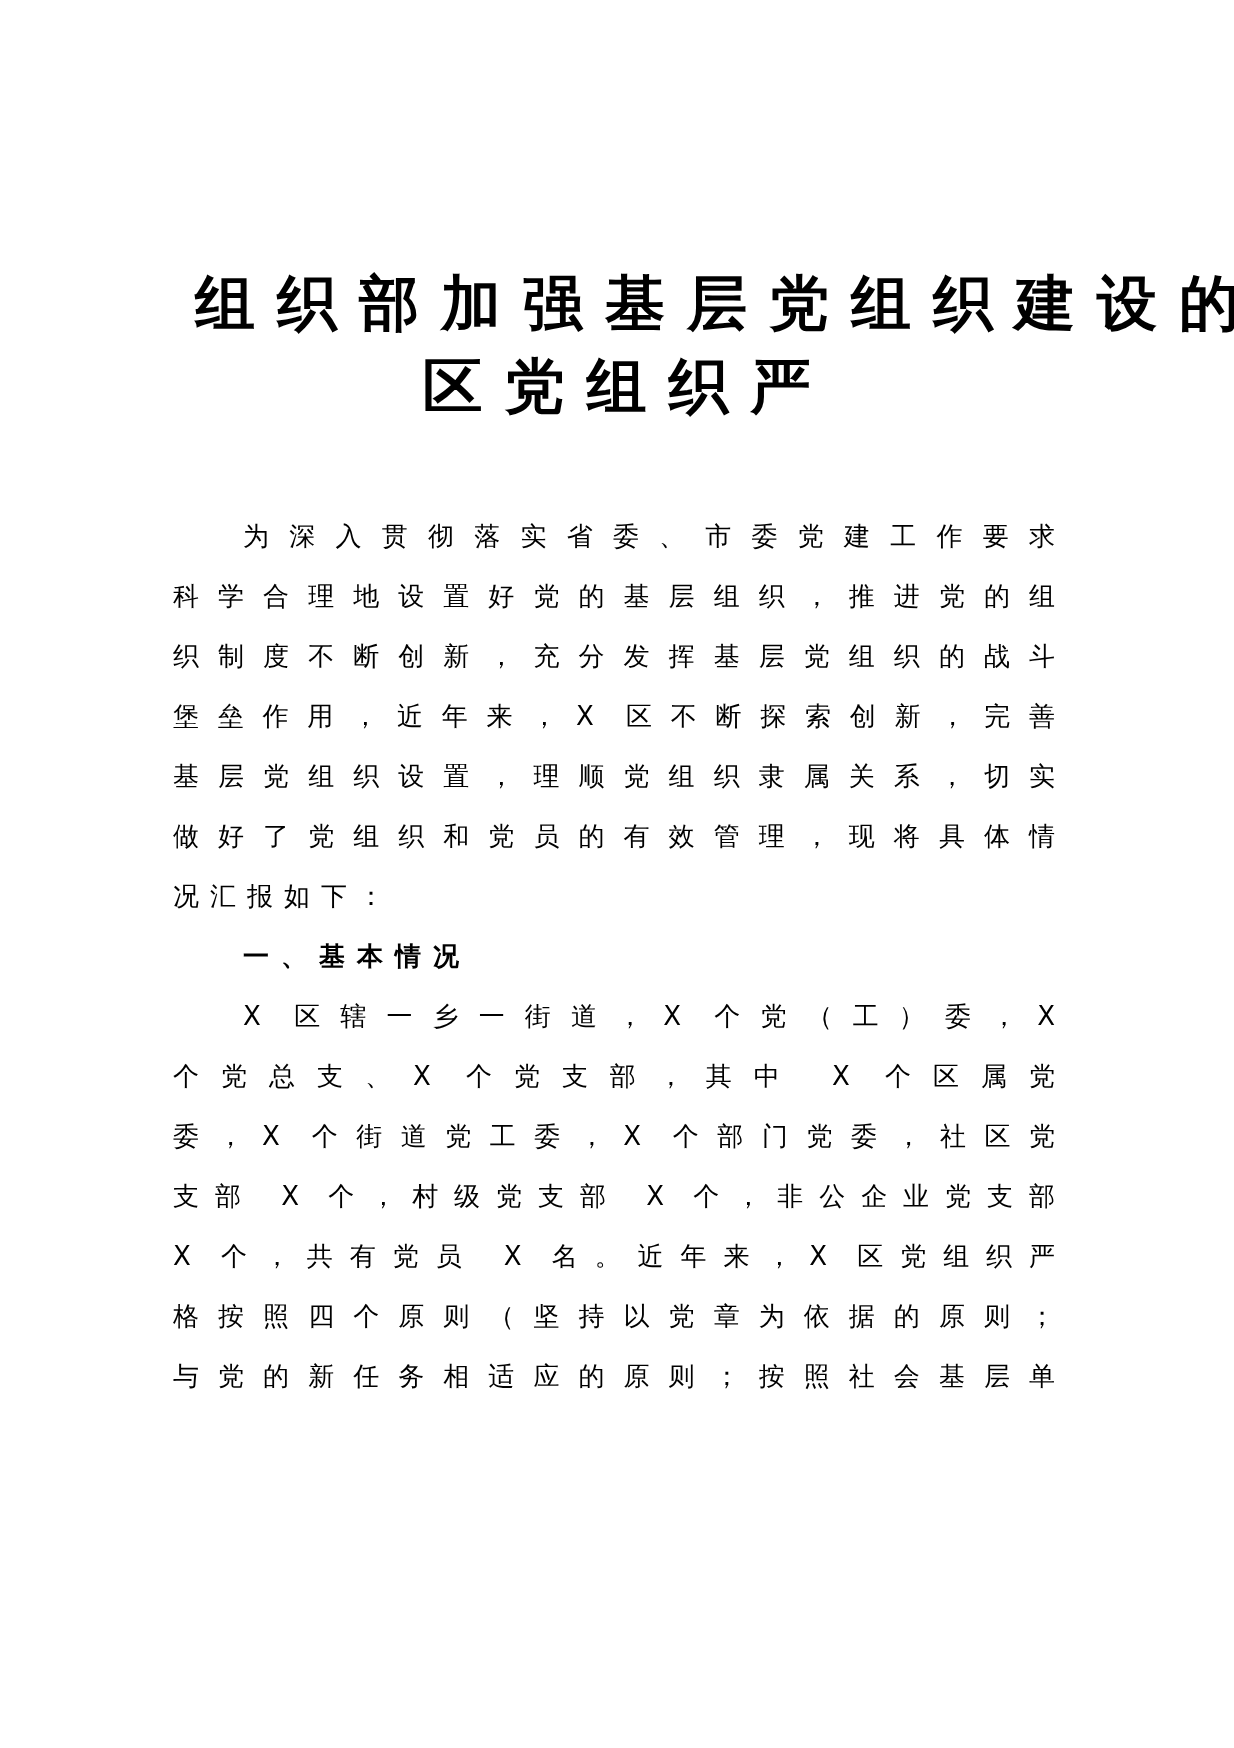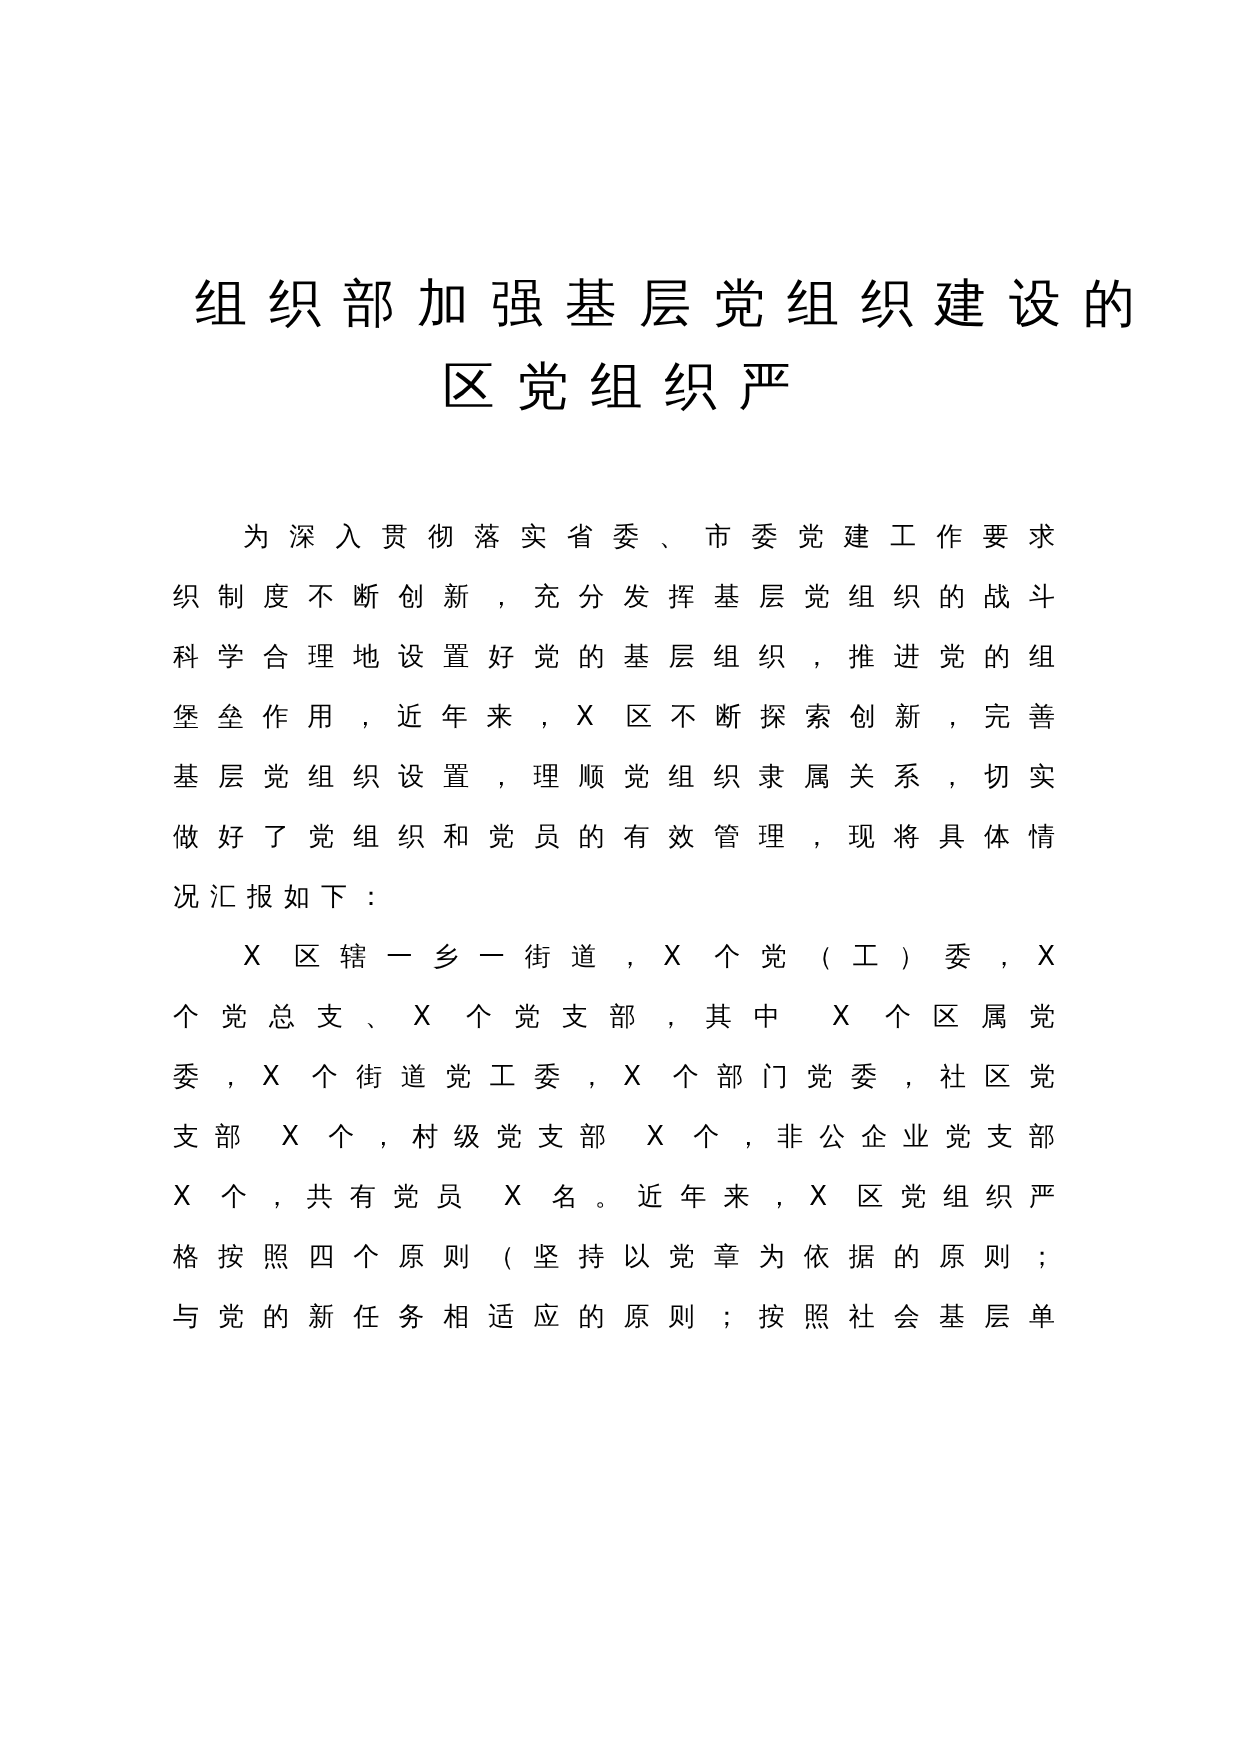--- a/index.html
+++ b/index.html
@@ -18,22 +18,22 @@
   }
   
   .title-block {
     position: absolute;
     top: 262px;
     left: 173px;
     width: 887px;
     text-align: center;
   }
   .title-line {
-    font-size: 52px;
-    font-weight: 400;
+    font-size: 60px;
+    font-weight: 700;
     line-height: 83px;
     height: 83px;
     letter-spacing: 22px;
     text-indent: 22px; 
     white-space: nowrap;
   }
   
   .body-block {
     position: absolute;
     top: 506px;
@@ -69,27 +69,28 @@
 
 <div class="page">
 
   <div class="title-block">
     <div class="title-line">组织部加强基层党组织建设的</div>
     <div class="title-line">区党组织严</div>
   </div>
 
   <div class="body-block">
     <div class="line j first">为深入贯彻落实省委、市委党建工作要求</div>
+    <div class="line j">科学合理地设置好党的基层组织，推进党的组</div>
     <div class="line j">织制度不断创新，充分发挥基层党组织的战斗</div>
-    <div class="line j">科学合理地设置好党的基层组织，推进党的组</div>
     <div class="line j">堡垒作用，近年来，X 区不断探索创新，完善</div>
     <div class="line j">基层党组织设置，理顺党组织隶属关系，切实</div>
     <div class="line j">做好了党组织和党员的有效管理，现将具体情</div>
     <div class="line end">况汇报如下：</div>
 
+    <div class="line heading">一、基本情况</div>
 
     <div class="line j first">X 区辖一乡一街道，X 个党（工）委，X</div>
     <div class="line j">个党总支、X 个党支部，其中 X 个区属党</div>
     <div class="line j">委，X 个街道党工委，X 个部门党委，社区党</div>
     <div class="line j">支部 X 个，村级党支部 X 个，非公企业党支部</div>
     <div class="line j">X 个，共有党员 X 名。近年来，X 区党组织严</div>
     <div class="line j">格按照四个原则（坚持以党章为依据的原则；</div>
     <div class="line j">与党的新任务相适应的原则；按照社会基层单</div>
   </div>
 

